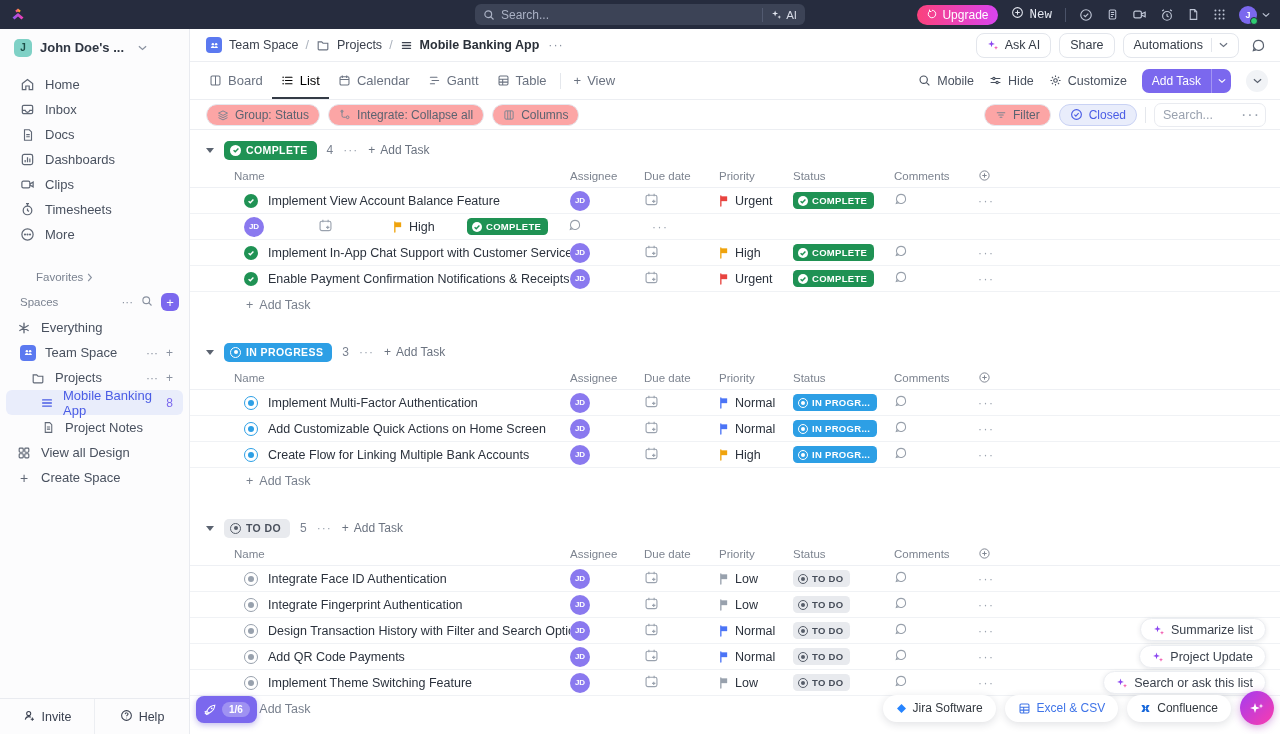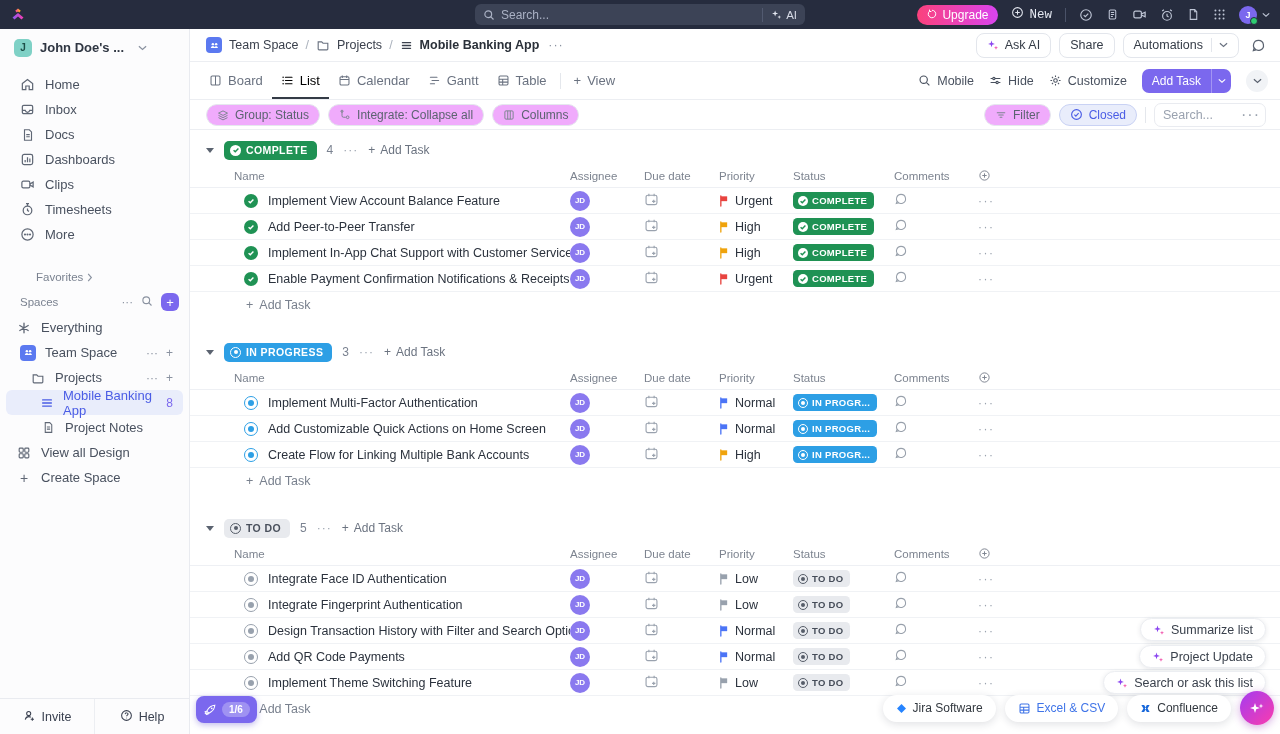--- a/index.html
+++ b/index.html
@@ -92,21 +92,21 @@
     color:#fff; font-size:12px; }
   .addtask-btn .at-main { padding:0 10px; display:flex; align-items:center; }
   .addtask-btn .at-chev { width:20px; display:flex; align-items:center; justify-content:center;
     border-left:1px solid rgba(255,255,255,.3); }
   .round-chev { width:22px; height:22px; border-radius:50%; background:#f1f3f6; display:flex;
     align-items:center; justify-content:center; color:#5b6370; }
 
   .filter-row { height:30px; flex:none; border-bottom:1px solid #eceef2; display:flex;
     align-items:center; padding:0 14px 0 16px; gap:8px; }
   .fpill { height:22px; border:1px solid #e5e8ee; border-radius:11px; padding:0 10px; display:flex;
-    align-items:center; gap:6px; font-size:12px; color:#5b6370; background:#f0abfc; }
+    align-items:center; gap:6px; font-size:12px; color:#5b6370; background:#fca5a5; }
   .fpill .ic { display:flex; color:#7d8490; }
   .filter-right { margin-left:auto; display:flex; align-items:center; gap:8px; }
   .fpill.active { background:#e9edfb; border-color:#c9d2f4; color:#4a5ce5; }
   .fpill.active .ic { color:#4a5ce5; }
   .f-div { width:1px; height:16px; background:#e4e7ec; }
   .tool-search { display:flex; align-items:center; gap:8px; border:1px solid #e9ebf0;
     border-radius:7px; height:24px; padding:0 8px; width:112px; }
   .tool-search input { width:70px; border:none; outline:none; font-size:12.5px; color:#5b6370;
     font-family:inherit; background:transparent; }
   .tool-search input::placeholder { color:#9aa2af; }
@@ -777,28 +777,20 @@
     <span class="r-comments">
       <span><svg width="14" height="14" viewBox="0 0 16 16" fill="none" stroke="currentColor" stroke-width="1.2">
                       <path d="M8 2.7a5.2 5.2 0 1 1-4.5 7.8l-.9 2.6 2.7-.8A5.2 5.2 0 0 1 8 2.7z"></path>
                     </svg></span>
     </span>
     <span class="r-menu">···</span>
     <span class="r-spacer"></span>
   </div>
 
   <div class="task-row">
-    <span class="r-name">
-      <span class="r-circle complete">
-                    <svg width="8" height="8" viewBox="0 0 10 10" fill="none" stroke="#fff" stroke-width="1.8">
-                      <path d="M2 5.2 4.1 7.2 8 3.2"></path>
-                    </svg>
-                  </span>
-      <span class="t-name">Add Peer-to-Peer Transfer</span>
-    </span>
     <span class="r-assignee">
                   <span class="avatar">JD</span>
                 </span>
     <span class="r-due">
       <span><svg width="15" height="15" viewBox="0 0 16 16" fill="none" stroke="currentColor" stroke-width="1.2">
                       <rect x="2.2" y="3.4" width="11.6" height="10" rx="2"></rect>
                       <path d="M5.2 1.9v2.6M10.8 1.9v2.6M10.4 8.2v3.6M8.6 10h3.6"></path>
                     </svg></span>
     </span>
     <span class="r-priority">

